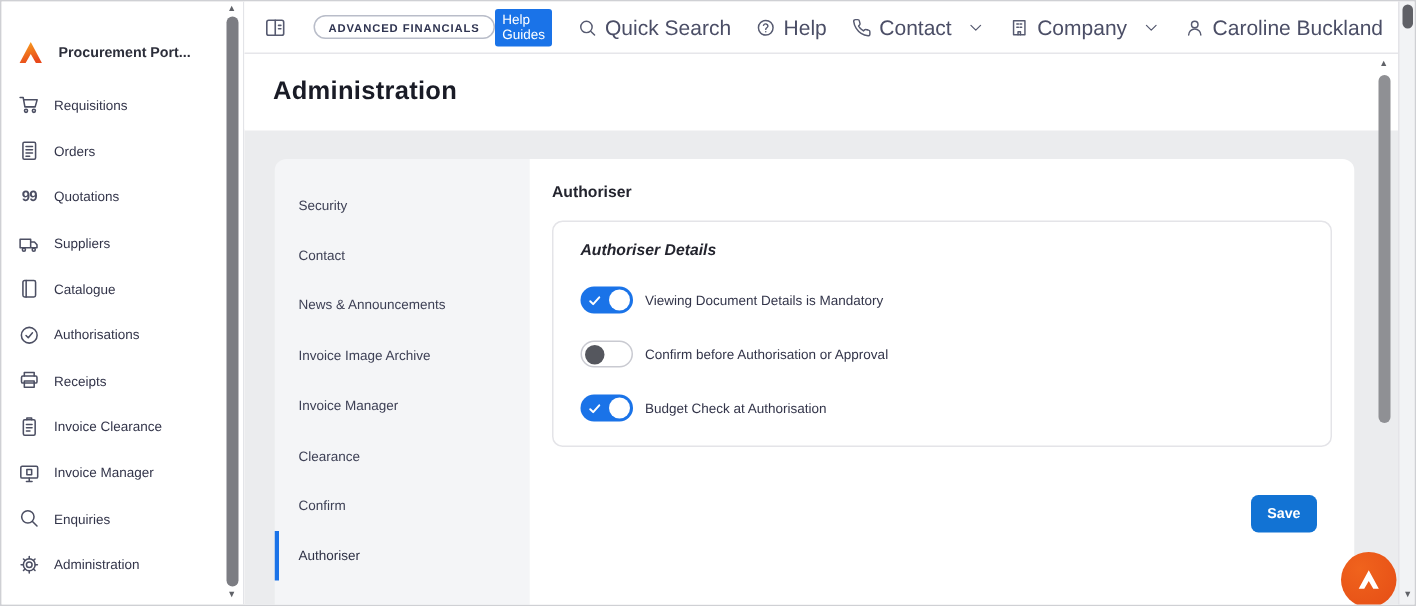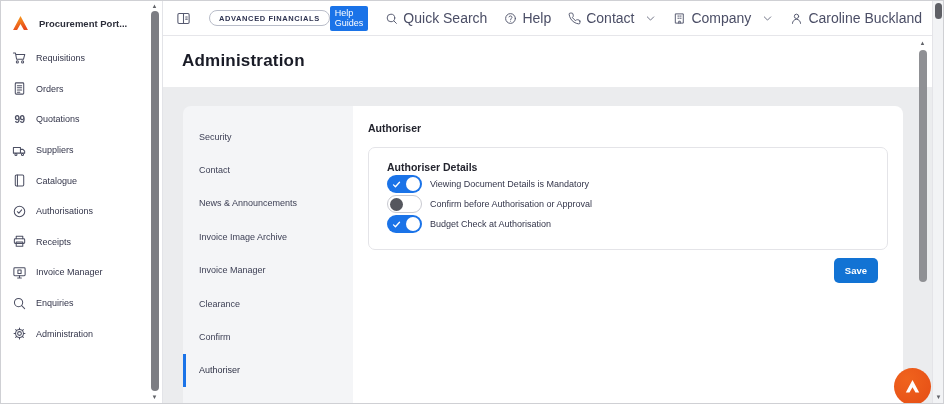--- a/index.html
+++ b/index.html
@@ -9,21 +9,21 @@
   .window{
     position:relative; width:944px; height:404px; background:#fff;
     border:1px solid #cfd0d4; overflow:hidden; color:#3c3f52;
   }
 
   
   .sidebar{
     position:absolute; left:0; top:0; width:162px; height:100%;
     background:#fff; border-right:1px solid #e3e4e8;
   }
-  .brand{ display:flex; align-items:center; gap:8px; padding:12px 8px 9px 9px; }
+  .brand{ display:flex; align-items:center; gap:8px; padding:24px 8px 9px 9px; }
   .brand-logo{ width:21px; height:21px; flex:0 0 auto; }
   .brand-title{ font-size:9.5px; font-weight:700; color:#2c2e3a; white-space:nowrap; }
   .nav-item{
     display:flex; align-items:center; gap:9px; height:30.6px;
     padding-left:11px; font-size:9px; color:#33354a; cursor:pointer; white-space:nowrap;
   }
   .nav-item .ic{ width:15px; height:15px; color:#4c4f63; display:flex; align-items:center; justify-content:center; flex:0 0 auto; }
   .nav-item .ic svg{ width:15px; height:15px; }
   .ic-text{ font-size:10px; font-weight:700; color:#4c4f63; letter-spacing:-0.5px; }
 
@@ -67,31 +67,31 @@
   .tabs{ width:170px; background:#f4f5f7; padding-top:14px; flex:0 0 auto; }
   .tab{
     height:33.4px; display:flex; align-items:center; padding-left:13px;
     font-size:9px; color:#3e4156; border-left:3px solid transparent; cursor:pointer; white-space:nowrap;
   }
   .tab.active{ border-left-color:#1a73e8; color:#2f3246; }
 
   .tab-content{ flex:1; background:#fff; padding:16px 15px 0 15px; }
   .section-title{ font-size:10.5px; font-weight:700; color:#23242e; }
   .card{ margin-top:13px; border:1px solid #e4e4e8; border-radius:7px; padding:13px 18px 16px 18px; background:#fff; }
-  .card-title{ font-size:10.5px; font-weight:700; color:#23242e; }
-  .trow{ display:flex; align-items:center; gap:8px; margin-top:2px; }
+  .card-title{ font-size:10.5px; font-weight:700; color:#23242e;font-style:italic; }
+  .trow{ display:flex; align-items:center; gap:8px; margin-top:18px; }
   .toggle{ width:35px; height:18px; border-radius:9px; position:relative; flex:0 0 auto; cursor:pointer; }
   .toggle .knob{ position:absolute; border-radius:50%; }
   .toggle.on{ background:#1a73e8; }
   .toggle.on .knob{ right:2px; top:2px; width:14px; height:14px; background:#fff; }
   .toggle.on .check{ position:absolute; left:4.5px; top:4.5px; width:9px; height:9px; }
   .toggle.off{ background:#fff; border:1px solid #c9cad1; }
   .toggle.off .knob{ left:2px; top:2px; width:13px; height:13px; background:#55575e; }
   .tlabel{ font-size:9px; color:#33354a; }
-  .save-row{ margin-top:8px; display:flex; justify-content:flex-end; padding-right:10px; }
+  .save-row{ margin-top:32px; display:flex; justify-content:flex-end; padding-right:10px; }
   .save-btn{
     background:#1273d4; color:#fff; border:none; border-radius:5px;
     padding:7px 11px; font-size:9.5px; font-weight:700; cursor:pointer;
     font-family:"Liberation Sans", sans-serif;
   }
 
   
   .content-scroll{ top:37px; bottom:0; right:5px; }
   .content-scroll .thumb{ top:11px; height:232px; background:#8f9094; }
   .content-scroll .scroll-arrow.up{ top:1px; }
@@ -194,20 +194,30 @@
             <path d="M4.5 5V2.5h7V5"></path>
               <rect x="2.5" y="5" width="11" height="5" rx="1"></rect>
               <path d="M4.5 8.5h7V13h-7z"></path>
           </svg>
         </span>
         <span>Receipts</span>
       </div>
       <div class="nav-item">
         <span class="ic">
           <svg viewBox="0 0 16 16" fill="none" stroke="currentColor" stroke-width="1.1" stroke-linecap="round" stroke-linejoin="round">
+            <rect x="3.8" y="3" width="8.4" height="11" rx="1"></rect>
+              <path d="M6.3 3V1.8h3.4V3"></path>
+              <path d="M6 6.4h4M6 8.7h4M6 11h2.5"></path>
+          </svg>
+        </span>
+        <span>Invoice Clearance</span>
+      </div>
+      <div class="nav-item">
+        <span class="ic">
+          <svg viewBox="0 0 16 16" fill="none" stroke="currentColor" stroke-width="1.1" stroke-linecap="round" stroke-linejoin="round">
             <rect x="2" y="3" width="12" height="8.4" rx="1"></rect>
               <path d="M6 13.8h4M8 11.4v2.4"></path>
               <path d="M6.3 5.3h3.4v3.8H6.3z"></path>
           </svg>
         </span>
         <span>Invoice Manager</span>
       </div>
       <div class="nav-item">
         <span class="ic">
           <svg viewBox="0 0 16 16" fill="none" stroke="currentColor" stroke-width="1.1" stroke-linecap="round" stroke-linejoin="round">

